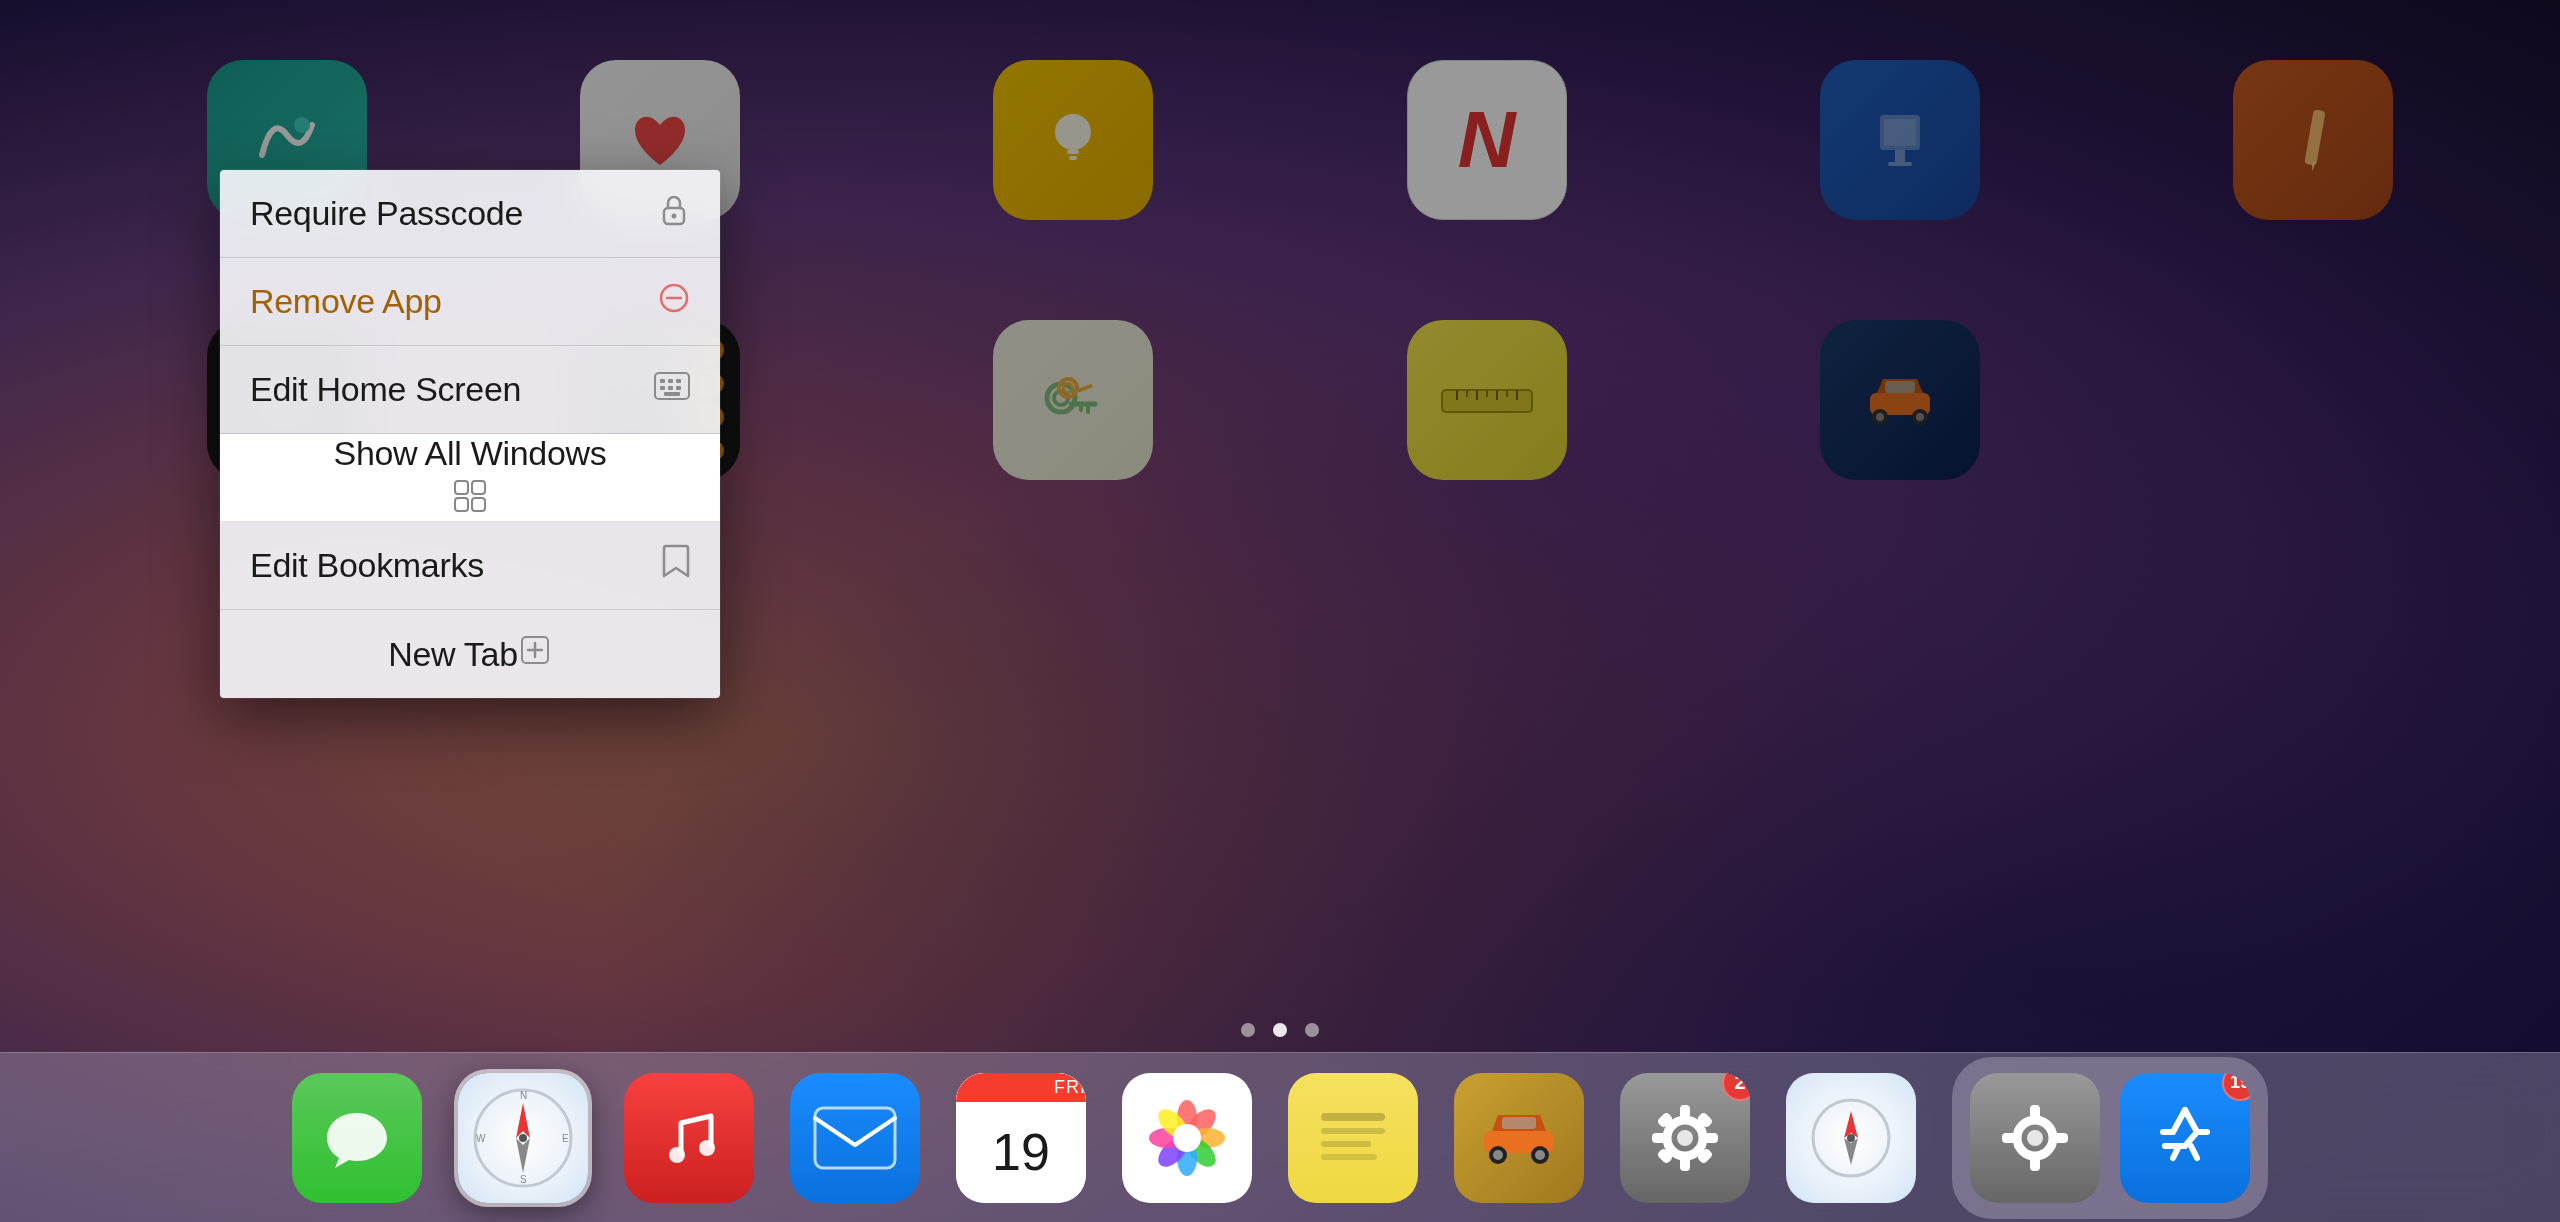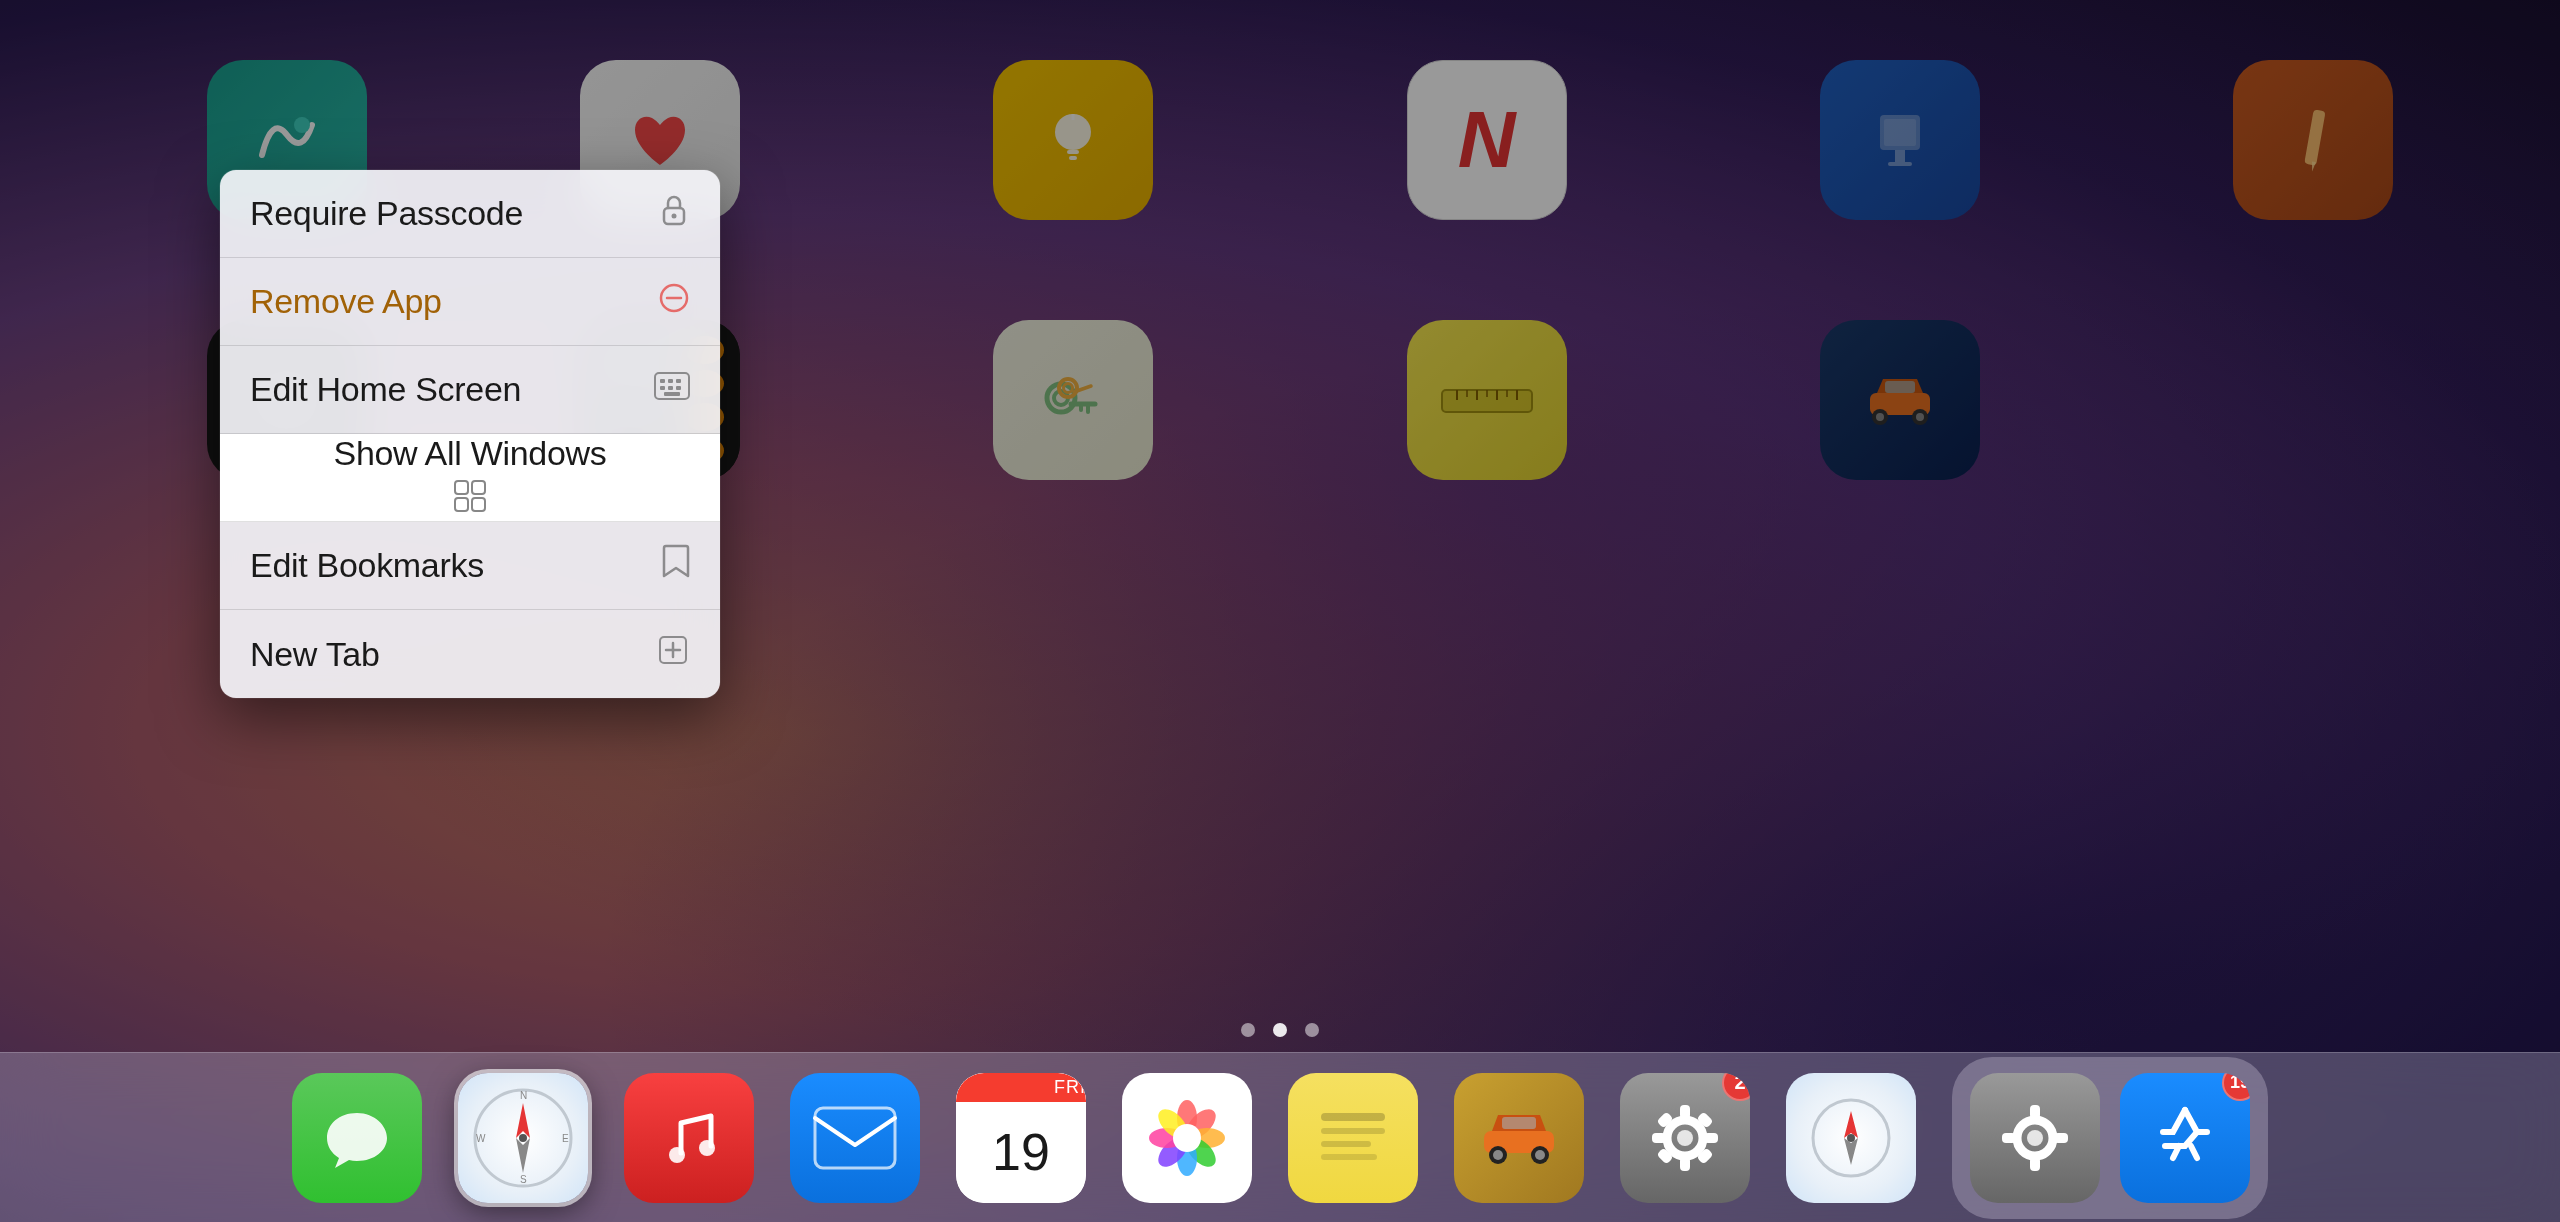--- a/index.html
+++ b/index.html
@@ -79,38 +79,39 @@
 
     
     .context-menu {
       position: absolute;
       left: 220px;
       top: 170px;
       width: 500px;
       background: rgba(245, 245, 250, 0.92);
       backdrop-filter: blur(20px);
       -webkit-backdrop-filter: blur(20px);
-      border-radius: 16px;
+      border-radius: 4px;
       z-index: 10;
       overflow: hidden;
       box-shadow: 0 20px 60px rgba(0,0,0,0.5), 0 0 0 0.5px rgba(255,255,255,0.2);
     }
 
     .menu-item {
       display: flex;
       align-items: center;
       justify-content: space-between;
       padding: 0 30px;
       height: 88px;
       cursor: pointer;
       border-bottom: 0.5px solid rgba(0,0,0,0.12);
     }
 
     .menu-item:last-child {
       border-bottom: none;
+      justify-content: center;
     }
 
     .menu-item.highlighted {
       background: white;
       flex-direction: column;
     }
 
     .menu-item.danger .menu-item-label {
       color: #e53935;
     }

